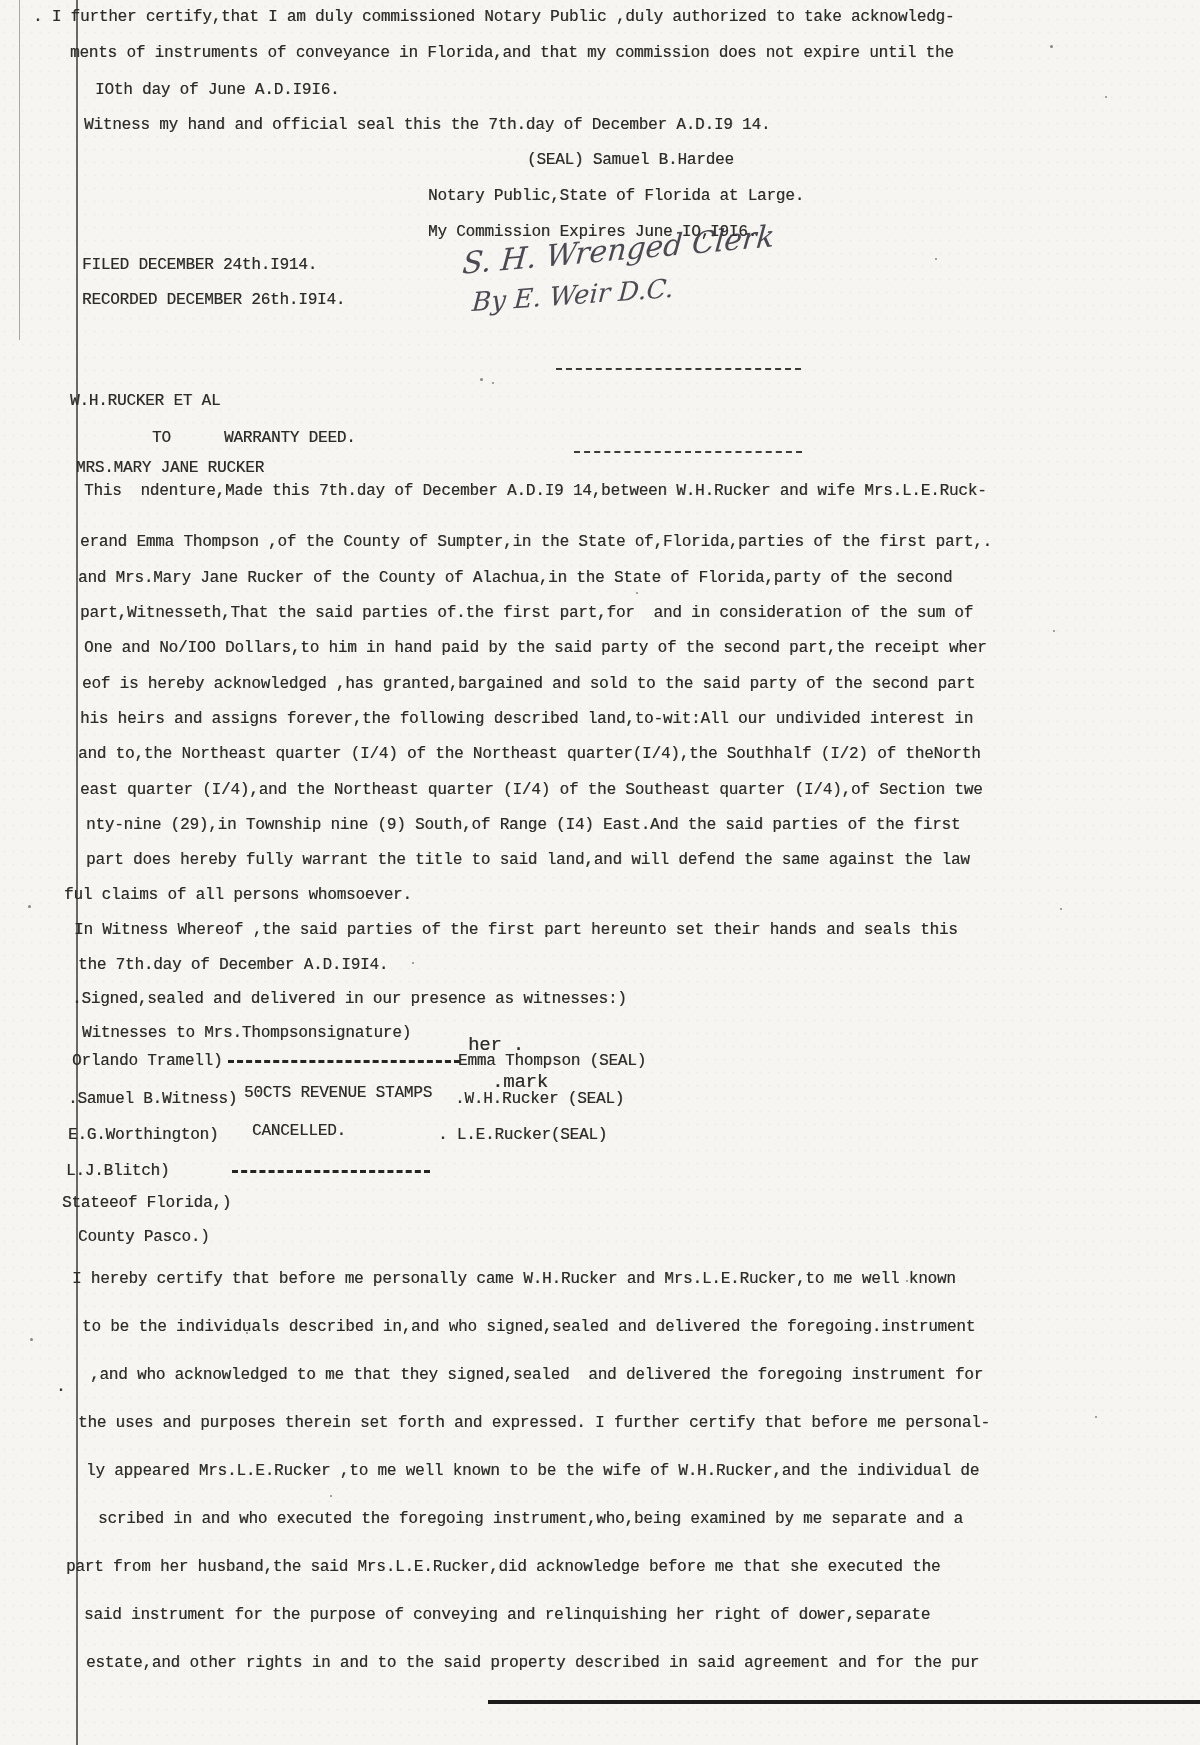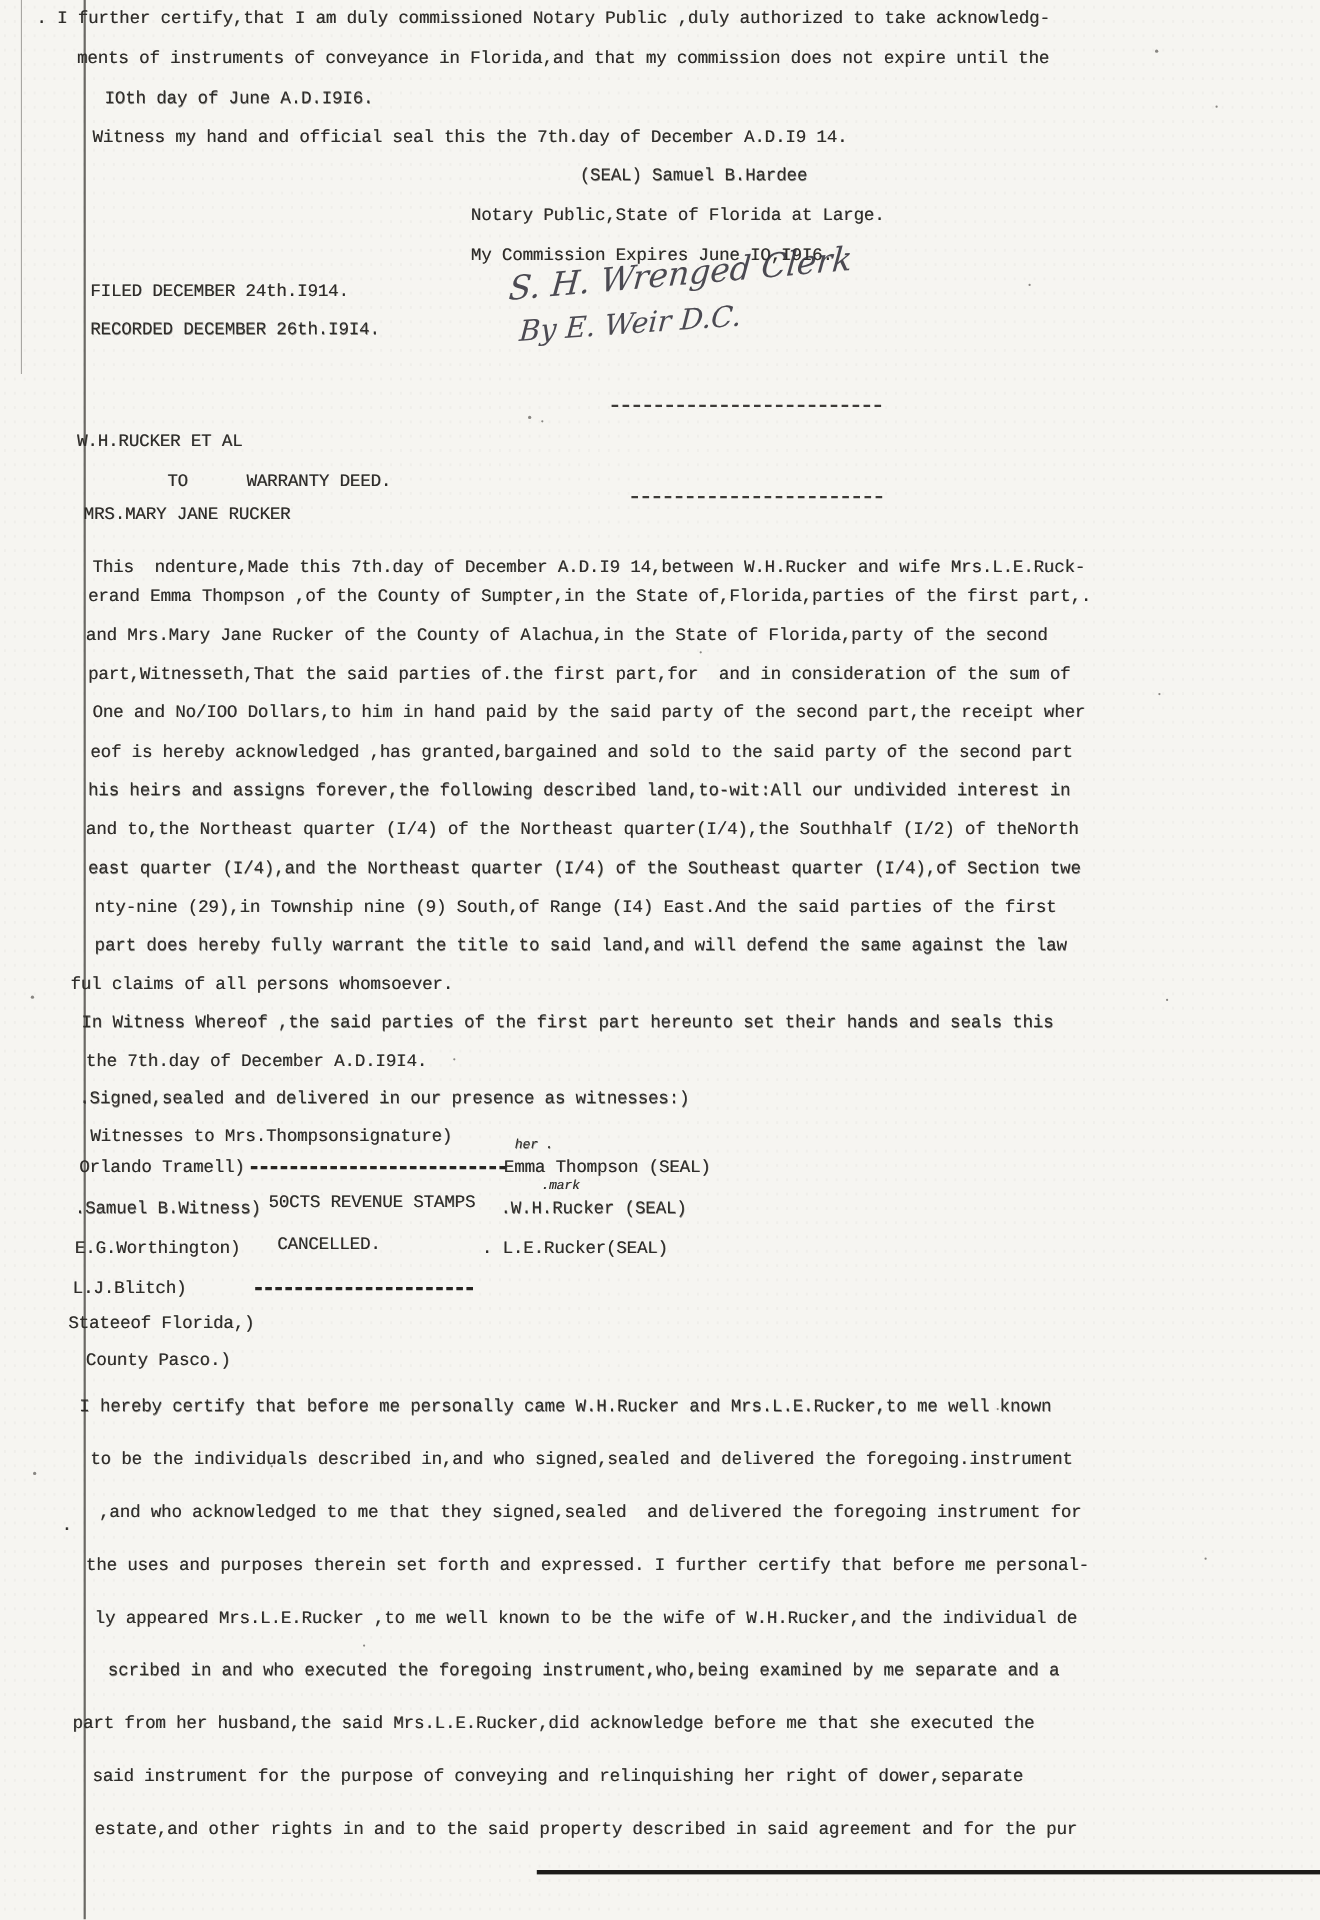--- a/index.html
+++ b/index.html
@@ -14,21 +14,21 @@
     overflow: hidden;
   }
   .page { position: absolute; inset: 0; }
   .tline {
     position: absolute;
     font-size: 16px;
     white-space: pre;
     letter-spacing: -0.2px;
     text-shadow: 0.4px 0.2px 0.6px rgba(46,44,41,0.55);
   }
-  .small { font-size: 12px; font-style: italic; }
+  .small { font-size: 19px; }
   .vrule {
     position: absolute; top: 0;
     width: 2px; background: rgba(60,58,54,0.75);
   }
   .vrule.main { left: 76px; height: 1745px; }
   .vrule.edge { left: 19px; height: 340px; width: 1px; background: rgba(90,88,84,0.5); }
   .dashed-sep {
     position: absolute;
     border-top: 2px dashed #3d3b38;
     height: 0;
@@ -76,21 +76,21 @@
   <div class="script deputy" style="left:472px; top:280px">By E. Weir D.C.</div>
 
   <div class="dashed-sep" style="left:556px; top:368px; width:245px"></div>
   <div class="dashed-sep" style="left:574px; top:451px; width:228px"></div>
 
   <div class="tline" style="left:70px;  top:392px">W.H.RUCKER ET AL</div>
   <div class="tline" style="left:152px; top:429px">TO</div>
   <div class="tline" style="left:224px; top:429px">WARRANTY DEED.</div>
   <div class="tline" style="left:76px;  top:459px">MRS.MARY JANE RUCKER</div>
 
-  <div class="tline" style="left:84px; top:507px">This  ndenture,Made this 7th.day of December A.D.I9 14,between W.H.Rucker and wife Mrs.L.E.Ruck-</div>
+  <div class="tline" style="left:84px; top:482px">This  ndenture,Made this 7th.day of December A.D.I9 14,between W.H.Rucker and wife Mrs.L.E.Ruck-</div>
   <div class="tline" style="left:80px; top:533px">erand Emma Thompson ,of the County of Sumpter,in the State of,Florida,parties of the first part,.</div>
   <div class="tline" style="left:78px; top:569px">and Mrs.Mary Jane Rucker of the County of Alachua,in the State of Florida,party of the second</div>
   <div class="tline" style="left:80px; top:604px">part,Witnesseth,That the said parties of.the first part,for  and in consideration of the sum of</div>
   <div class="tline" style="left:82px; top:675px">eof is hereby acknowledged ,has granted,bargained and sold to the said party of the second part</div>
   <div class="tline" style="left:84px; top:639px">One and No/IOO Dollars,to him in hand paid by the said party of the second part,the receipt wher</div>
   <div class="tline" style="left:80px; top:710px">his heirs and assigns forever,the following described land,to-wit:All our undivided interest in</div>
   <div class="tline" style="left:78px; top:745px">and to,the Northeast quarter (I/4) of the Northeast quarter(I/4),the Southhalf (I/2) of theNorth</div>
   <div class="tline" style="left:80px; top:781px">east quarter (I/4),and the Northeast quarter (I/4) of the Southeast quarter (I/4),of Section twe</div>
   <div class="tline" style="left:86px; top:816px">nty-nine (29),in Township nine (9) South,of Range (I4) East.And the said parties of the first</div>
   <div class="tline" style="left:86px; top:851px">part does hereby fully warrant the title to said land,and will defend the same against the law</div>

